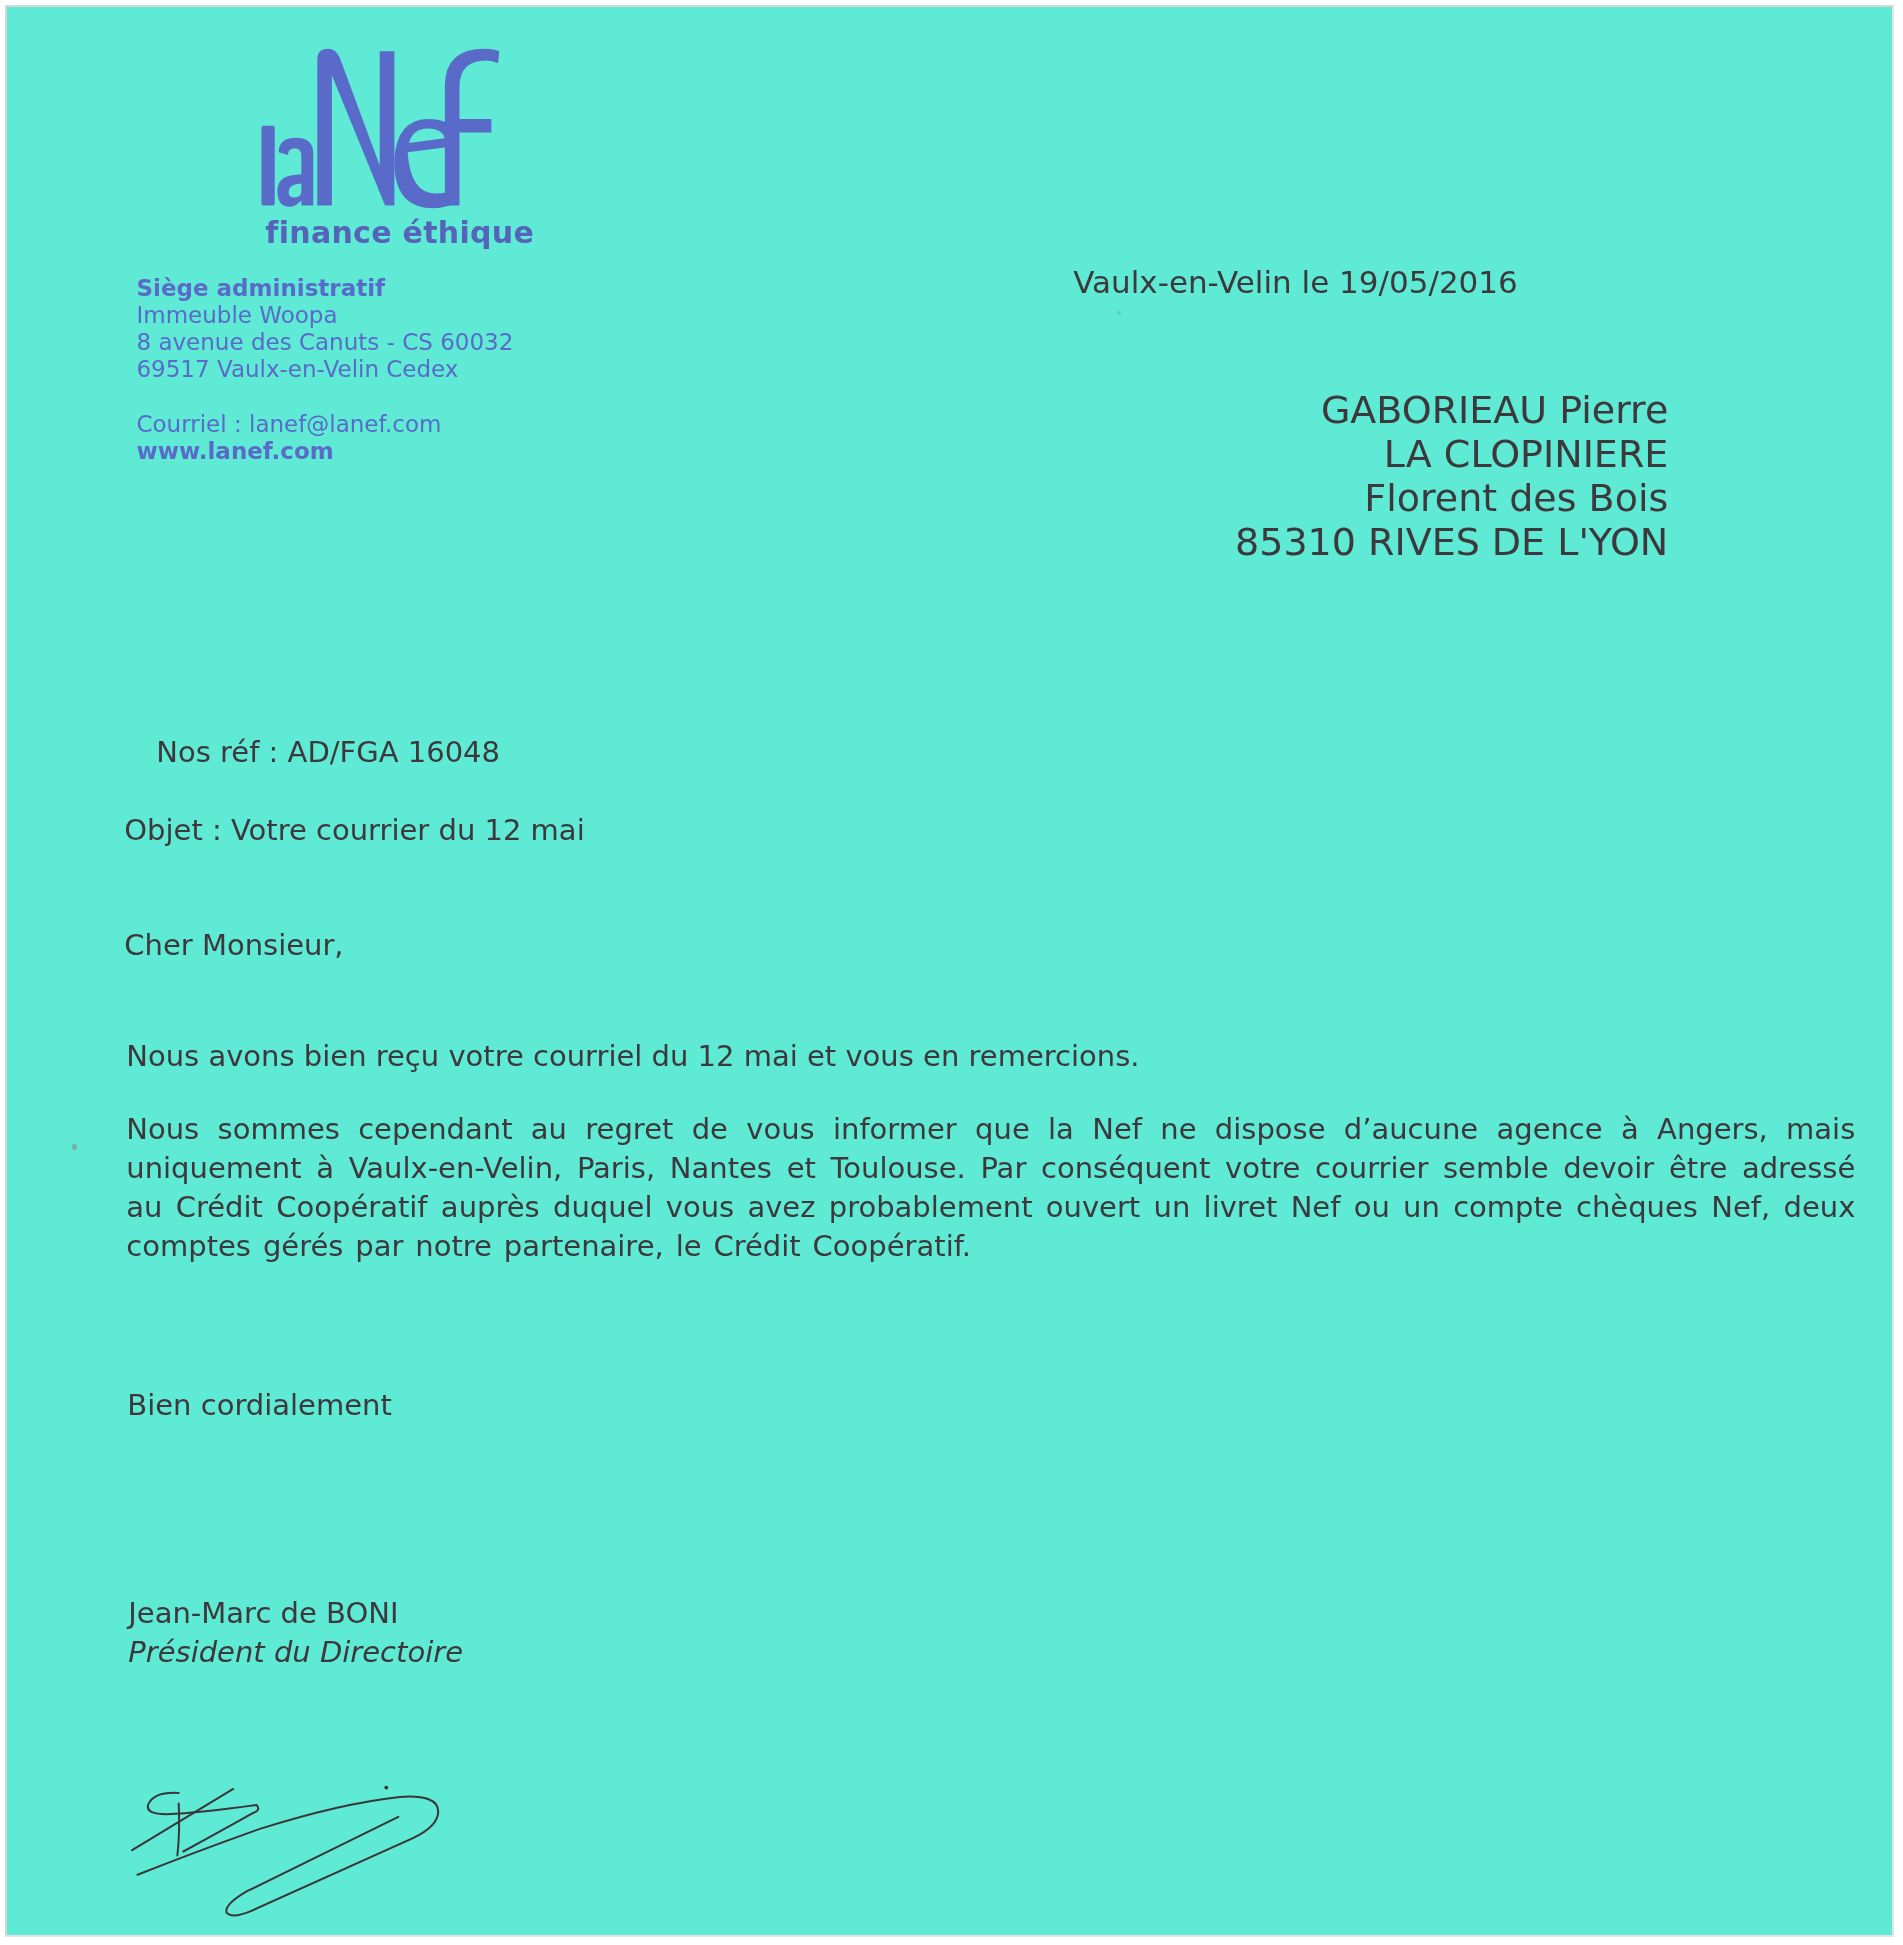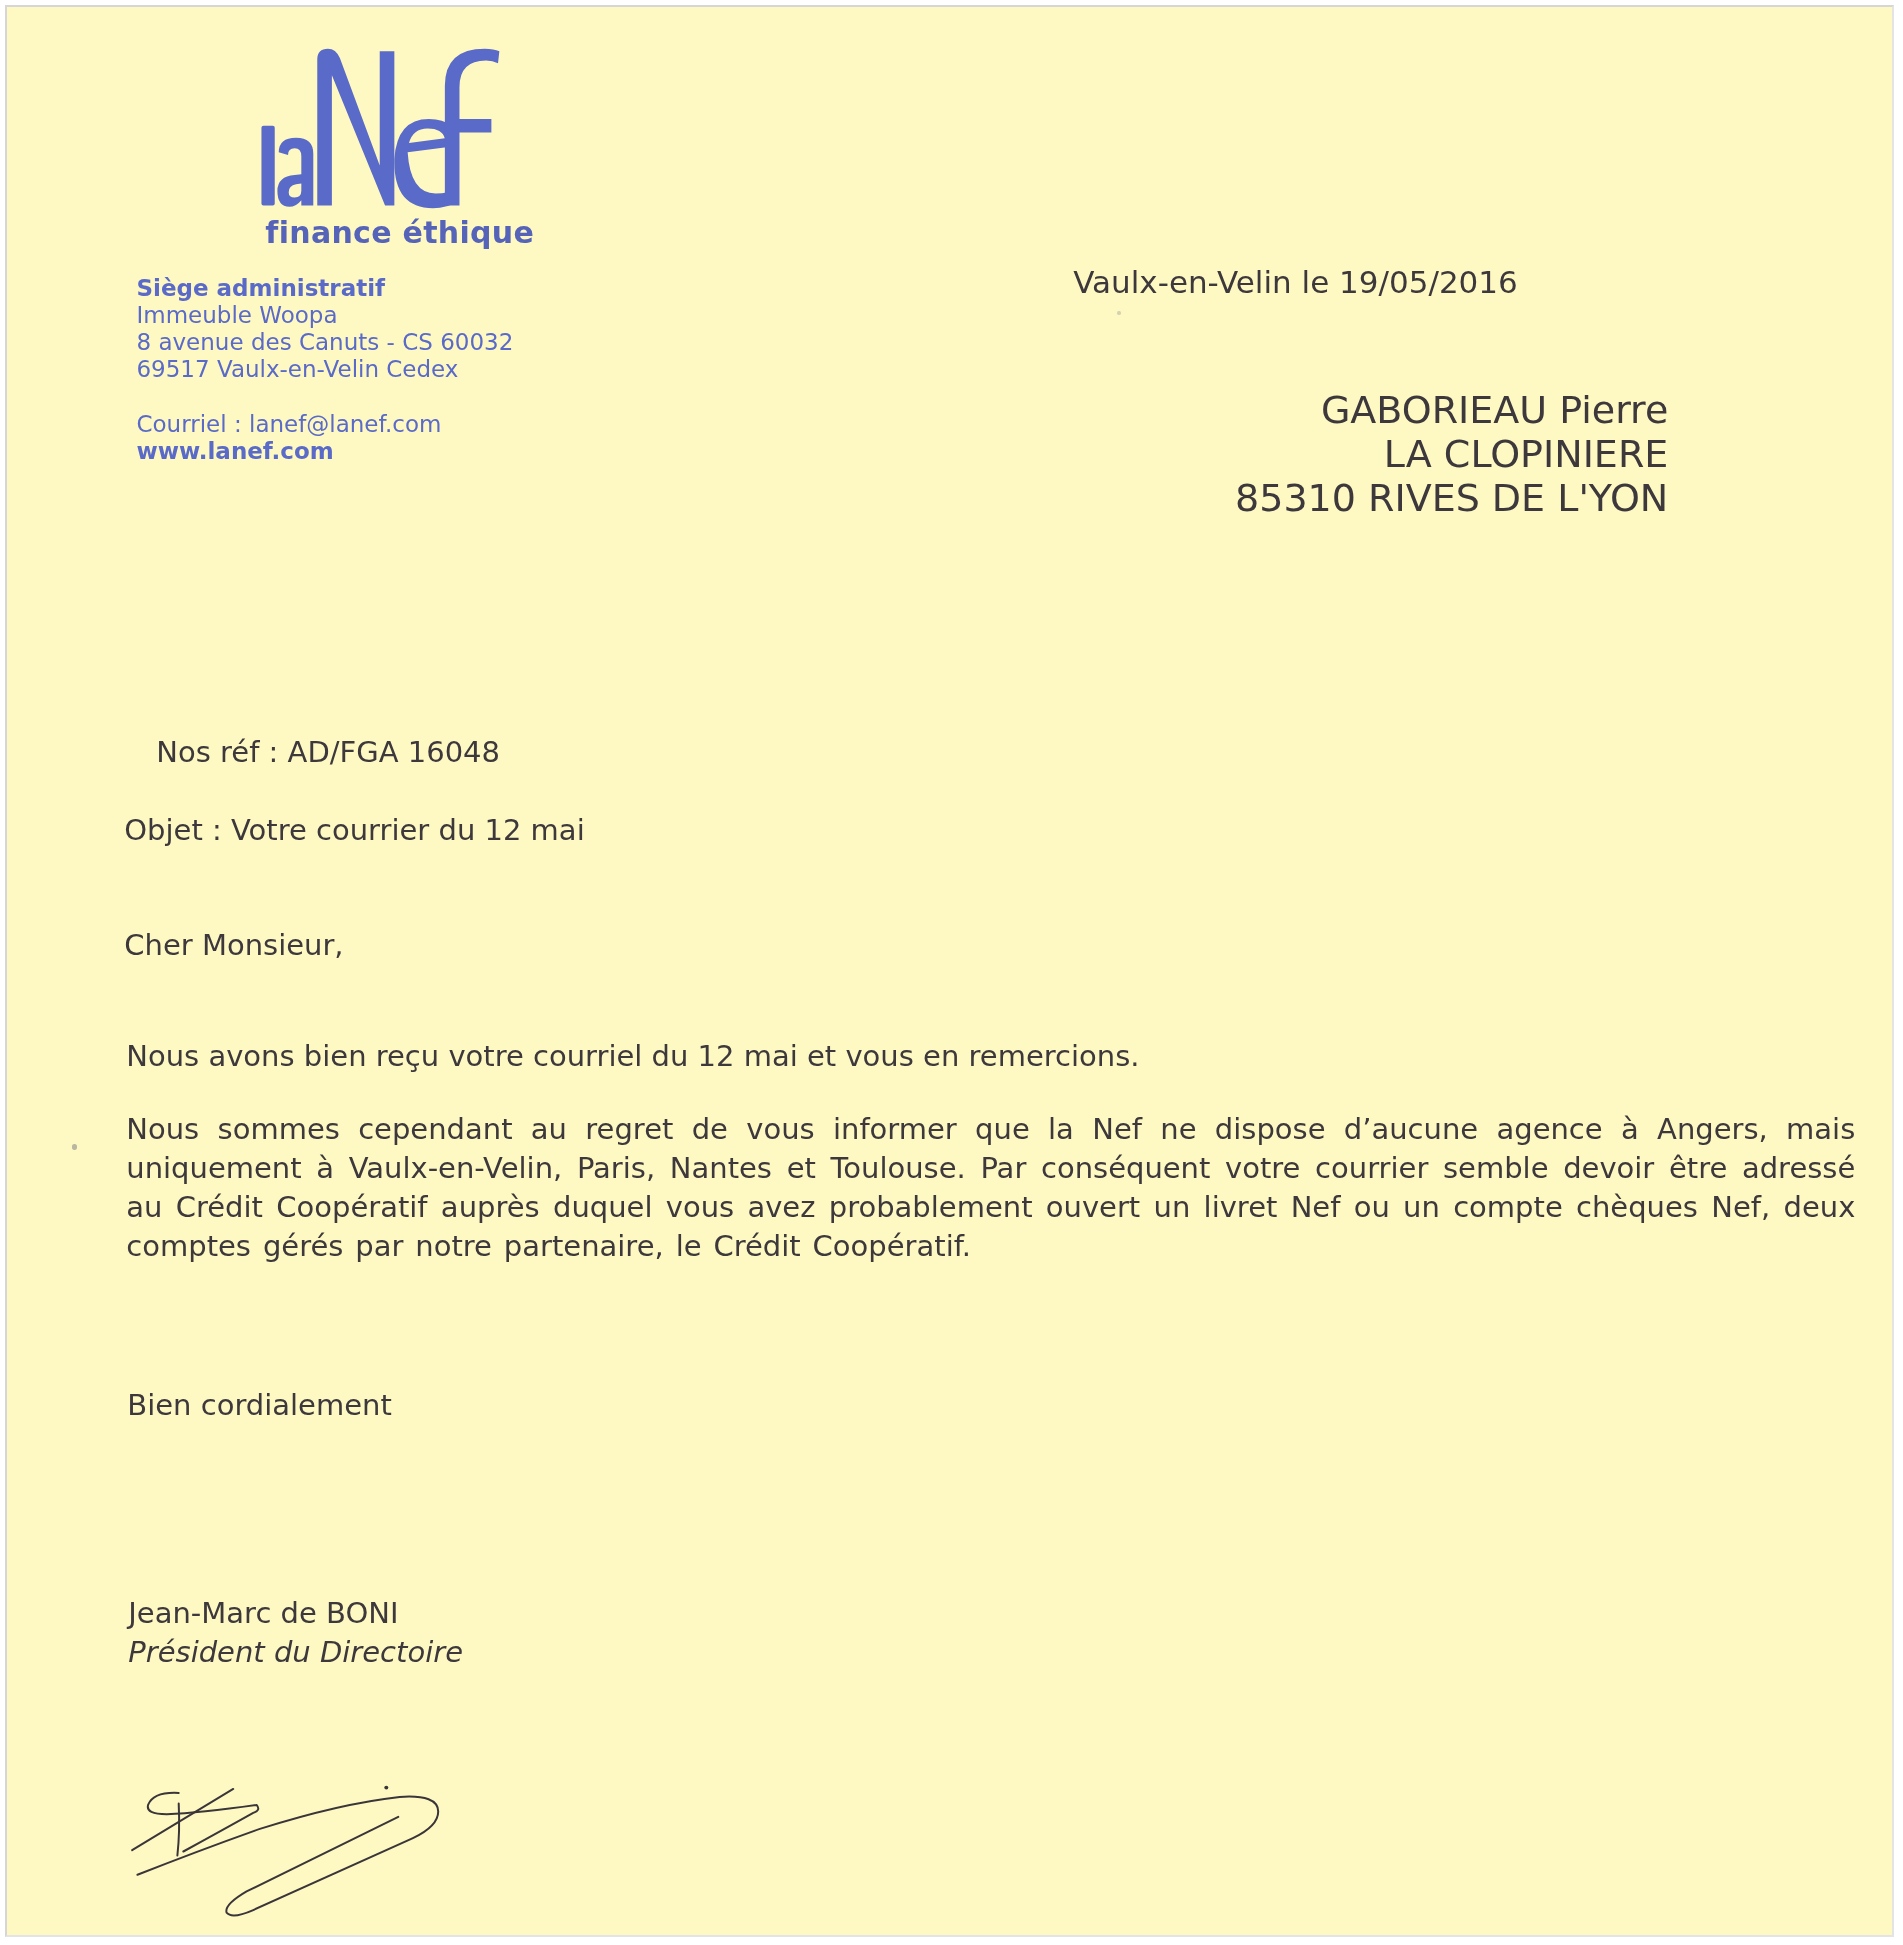--- a/index.html
+++ b/index.html
@@ -1,20 +1,20 @@
 <!DOCTYPE html>
 <html style="font-size:10.7px"><head>
 <meta charset="utf-8">
 <style>
   html, body { margin: 0; padding: 0; background: #ffffff; }
   body { width: 1904px; height: 1946px; position: relative; overflow: hidden; }
   .page {
     position: absolute; left: 5.3px; top: 5.3px; width: 1889px; height: 1932px;
     border: 2.7px solid #d6d6d6; border-right-color: #e4e4e4; border-bottom-color: #e4e4e4;
-    background: #fef9c3; box-sizing: border-box;
+    background: #5eead4; box-sizing: border-box;
   }
   .abs { position: absolute; white-space: nowrap; }
   .ink { color: #3d383b; font-family: "DejaVu Sans", sans-serif; }
   .brand { color: #5a6ac8; font-family: "DejaVu Sans", sans-serif; }
 
   
   .logo { position: absolute; left: 254px; top: 39px; width: 280px; height: 206px; }
   .logo svg { width: 100%; height: 100%; display: block; }
   .tagline { left: 258px; top: 208px; font-size: 30px; font-weight: bold; letter-spacing: 0.3px; color: #5563b8; }
 
@@ -82,20 +82,21 @@
     <div class="gap"></div>
     <div>Courriel : lanef@lanef.com</div>
     <div class="bold">www.lanef.com</div>
   </div>
 
   <div class="abs ink date">Vaulx-en-Velin le 19/05/2016</div>
 
   <div class="recipient ink">
     <div>GABORIEAU Pierre</div>
     <div>LA CLOPINIERE</div>
+    <div>Florent des Bois</div>
     <div>85310 RIVES DE L'YON</div>
   </div>
 
   <div class="abs ink body-text ref">Nos réf : AD/FGA 16048</div>
   <div class="abs ink body-text subject">Objet : Votre courrier du 12 mai</div>
 
   <div class="abs ink body-text salutation">Cher Monsieur,</div>
 
   <div class="abs ink body-text para1">Nous avons bien reçu votre courriel du 12 mai et vous en remercions.</div>
   <div class="ink para2">Nous sommes cependant au regret de vous informer que la Nef ne dispose d’aucune agence à Angers, mais uniquement à Vaulx-en-Velin, Paris, Nantes et Toulouse. Par conséquent votre courrier semble devoir être adressé au Crédit Coopératif auprès duquel vous avez probablement ouvert un livret Nef ou un compte chèques Nef, deux comptes gérés par notre partenaire, le Crédit Coopératif.</div>

